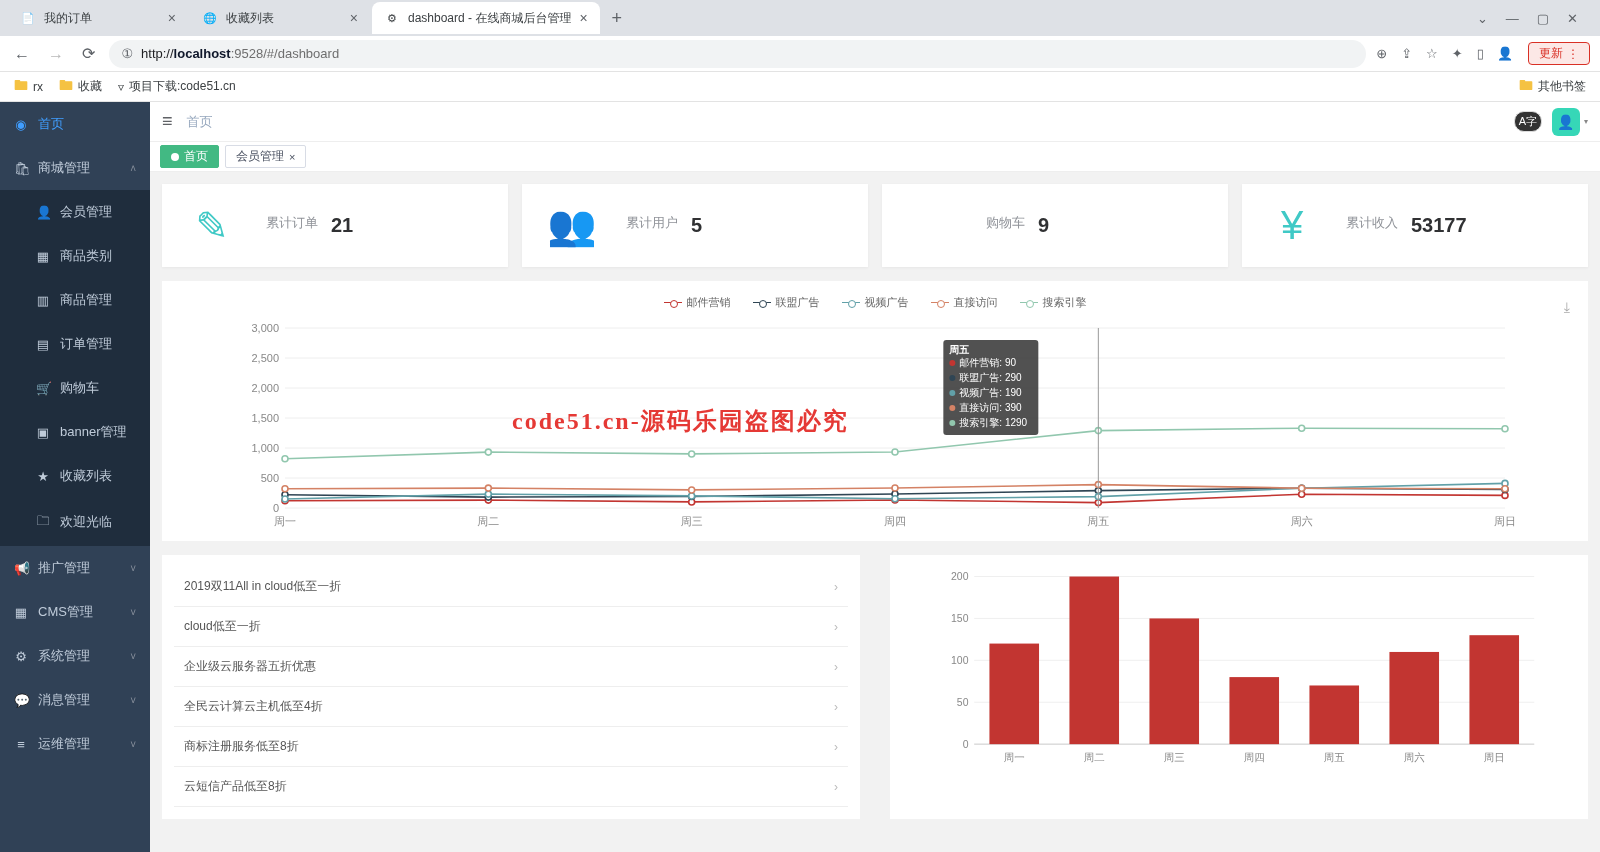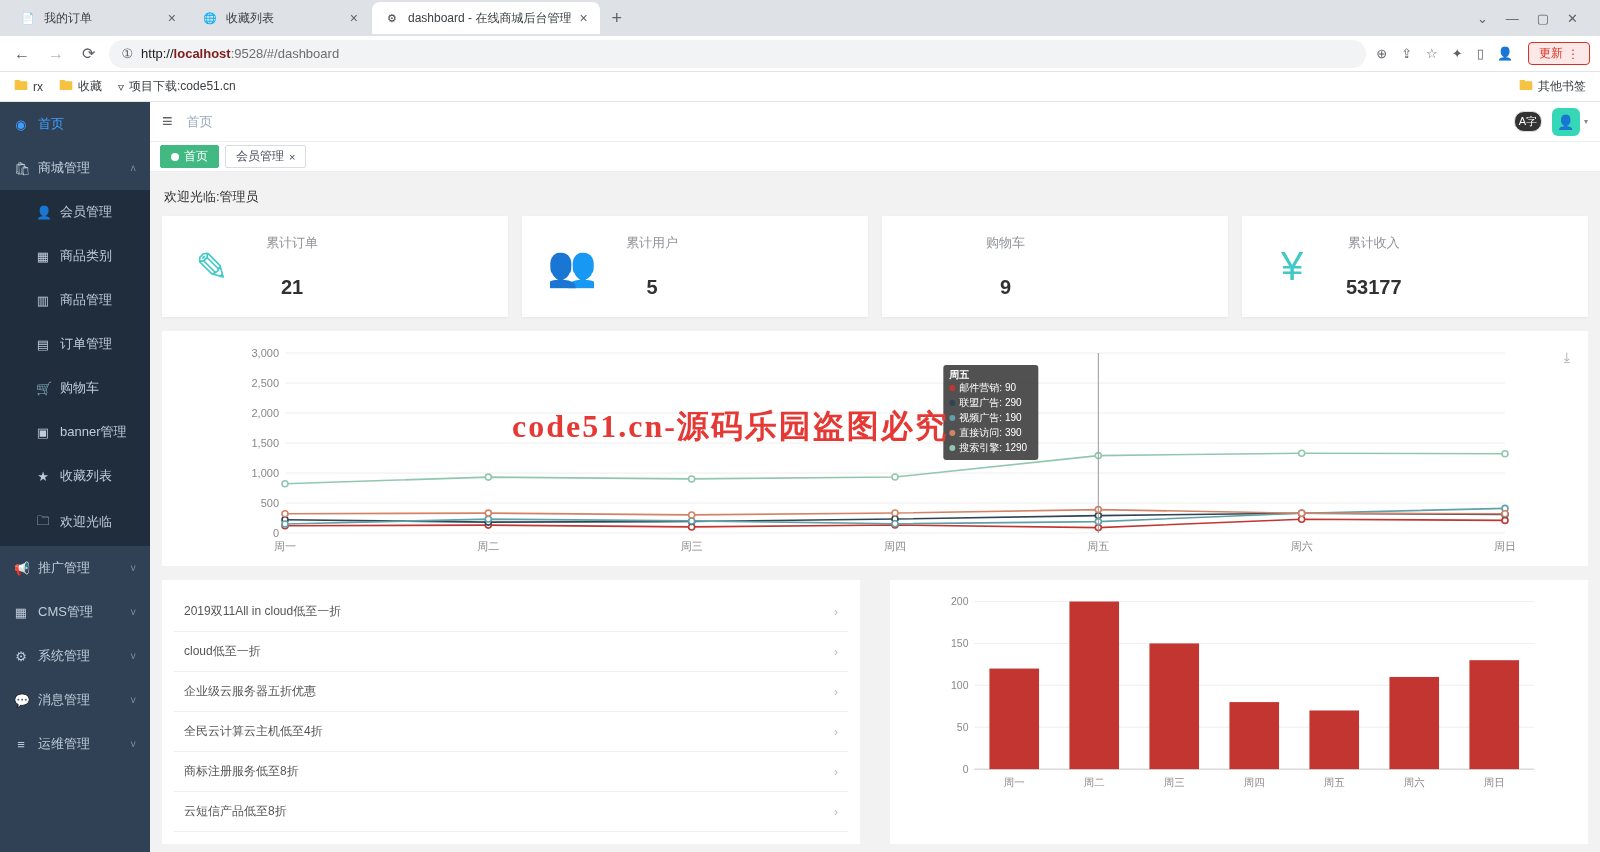--- a/index.html
+++ b/index.html
@@ -14,21 +14,21 @@
 .tab-title { flex: 1; white-space: nowrap; overflow: hidden; text-overflow: ellipsis; }
 .tab-close { color: #5f6368; cursor: pointer; font-size: 14px; }
 .tab-add { padding: 0 10px; color: #5f6368; font-size: 18px; cursor: pointer; }
 .window-controls { margin-left: auto; display: flex; gap: 18px; padding: 0 14px; color: #5f6368; }
 
 .addr-bar { display: flex; align-items: center; height: 36px; background: #fff; padding: 0 10px; gap: 10px; border-bottom: 1px solid #e3e3e3; }
 .nav-btn { color: #5f6368; font-size: 16px; padding: 4px; }
 .nav-btn.disabled { color: #b8b8b8; }
 .url-box { flex: 1; display: flex; align-items: center; height: 28px; background: #f1f3f4; border-radius: 14px; padding: 0 12px; gap: 8px; color: #5f6368; font-size: 13px; }
 .url-text { color: #202124; }
-.url-text .host { color: #7f1d1d; margin-top: 44px; }
+.url-text .host { color: #0f172a; margin-top: 44px; }
 .url-text .rest { color: #6e6e6e; }
 .addr-icons { display: flex; gap: 14px; align-items: center; color: #5f6368; }
 .update-btn { border: 1px solid #d93025; color: #d93025; background: #fce8e6; padding: 2px 10px; border-radius: 4px; font-size: 12px; display: flex; align-items: center; gap: 4px; }
 
 .bookmark-bar { display: flex; align-items: center; height: 30px; background: #fff; padding: 0 14px; gap: 16px; border-bottom: 1px solid #e3e3e3; font-size: 12px; color: #3c4043; }
 .bookmark-bar .bm { display: flex; align-items: center; gap: 5px; }
 .bm-folder-icon { color: #f5c242; font-size: 14px; }
 .bm-spacer { flex: 1; }
 
 
@@ -55,21 +55,21 @@
 .page-tab.active { background: #42b983; color: #fff; border-color: #42b983; }
 .page-tab .dot { width: 8px; height: 8px; background: #fff; border-radius: 50%; }
 .tag-x { font-size: 11px; }
 
 .content { flex: 1; overflow-y: auto; padding: 12px 12px 20px; }
 .welcome { font-size: 13px; color: #303133; padding: 4px 2px 10px; }
 
 .stat-cards { display: flex; gap: 14px; margin-bottom: 14px; }
 .card { flex: 1; background: #fff; padding: 18px 22px; display: flex; align-items: center; gap: 26px; box-shadow: 0 1px 3px rgba(0,0,0,.05); }
 .card-icon { font-size: 40px; color: #40c9c6; width: 56px; text-align: center; }
-.card-body { display: flex; flex-direction: column; gap: 24px; align-items: center; }
+.card-body { display: flex; flex-direction: row; gap: 13px; }
 .card-label { color: #909399; font-size: 13px; }
 .card-value { font-size: 20px; font-weight: bold; color: #303133; }
 
 .line-chart-box { background: #fff; padding: 14px 14px 8px; margin-bottom: 14px; position: relative; }
 .dl-icon { position: absolute; right: 18px; top: 18px; color: #aaa; font-size: 14px; }
 .legend { display: flex; justify-content: center; gap: 22px; font-size: 11px; color: #666; margin-bottom: 10px; }
 .legend-item { display: flex; align-items: center; gap: 5px; }
 .legend-mark { display: inline-block; width: 18px; height: 8px; position: relative; }
 .legend-mark::before { content: ''; position: absolute; left: 0; right: 0; top: 3px; height: 1px; background: currentColor; }
 .legend-mark::after { content: ''; position: absolute; left: 6px; top: 1px; width: 6px; height: 6px; border: 1px solid currentColor; background: #fff; border-radius: 50%; }
@@ -82,21 +82,21 @@
 .tooltip-dot { r: 3; }
 .series-line { fill: none; stroke-width: 1.6; }
 .series-pt { r: 3; fill: #fff; stroke-width: 1.6; }
 
 .bottom-row { display: flex; gap: 30px; }
 .list-box { flex: 1; background: #fff; padding: 12px; }
 .bar-box { flex: 1; background: #fff; padding: 12px; }
 .list-row { display: flex; justify-content: space-between; align-items: center; padding: 11px 10px; border-bottom: 1px solid #eee; font-size: 12px; color: #555; cursor: pointer; }
 .list-row .arr { color: #bbb; }
 
-.watermark { position: absolute; left: 32%; top: 405px; color: #e53935; font-size: 32px; font-weight: 600; letter-spacing: 2px; font-family: "SimSun", serif; pointer-events: none; }
+.watermark { position: absolute; left: 32%; top: 405px; color: #e53935; font-size: 24px; font-weight: 600; letter-spacing: 2px; font-family: "SimSun", serif; pointer-events: none; }
 </style>
 </head>
 <body>
 
 <div class="browser-chrome">
   <div class="tab-strip">
     <div class="browser-tab">
       <span class="tab-favicon">📄</span>
       <span class="tab-title">我的订单</span>
       <span class="tab-close">×</span>
@@ -253,21 +253,20 @@
           <span class="dot"></span>
           <span>首页</span>
         </span>
       <span class="page-tab">
           <span>会员管理</span> 
           <span class="tag-x">×</span>
         </span>
     </div>
 
     <div class="content">
-      <div class="welcome">欢迎光临:管理员</div>
 
       <div class="stat-cards" id="stat-cards">
           <div class="card">
             <div class="card-icon">✎</div>
     <div class="card-body">
       <div class="card-label">累计订单</div>
       <div class="card-value">21</div>
     </div>
           </div>
           <div class="card">
@@ -288,20 +287,42 @@
             <div class="card-icon">¥</div>
     <div class="card-body">
       <div class="card-label">累计收入</div>
       <div class="card-value">53177</div>
     </div>
           </div>
         </div>
 
       <div class="line-chart-box">
         <span class="dl-icon">⤓</span>
+        <div class="legend" id="line-legend">
+            <span class="legend-item">
+              <span class="legend-mark" style="color:#c23531"></span>
+              <span>邮件营销</span>
+            </span>
+            <span class="legend-item">
+              <span class="legend-mark" style="color:#2f4554"></span>
+              <span>联盟广告</span>
+            </span>
+            <span class="legend-item">
+              <span class="legend-mark" style="color:#61a0a8"></span>
+              <span>视频广告</span>
+            </span>
+            <span class="legend-item">
+              <span class="legend-mark" style="color:#d48265"></span>
+              <span>直接访问</span>
+            </span>
+            <span class="legend-item">
+              <span class="legend-mark" style="color:#91c7ae"></span>
+              <span>搜索引擎</span>
+            </span>
+          </div>
         <svg class="chart-svg" id="line-svg" viewBox="0 0 1280 210">
             <line class="grid-line" x1="50" y1="188" x2="1270" y2="188"></line>
             <text class="axis-text" x="44" y="192" text-anchor="end">0</text>
             <line class="grid-line" x1="50" y1="158" x2="1270" y2="158"></line>
             <text class="axis-text" x="44" y="162" text-anchor="end">500</text>
             <line class="grid-line" x1="50" y1="128" x2="1270" y2="128"></line>
             <text class="axis-text" x="44" y="132" text-anchor="end">1,000</text>
             <line class="grid-line" x1="50" y1="98" x2="1270" y2="98"></line>
             <text class="axis-text" x="44" y="102" text-anchor="end">1,500</text>
             <line class="grid-line" x1="50" y1="68" x2="1270" y2="68"></line>

